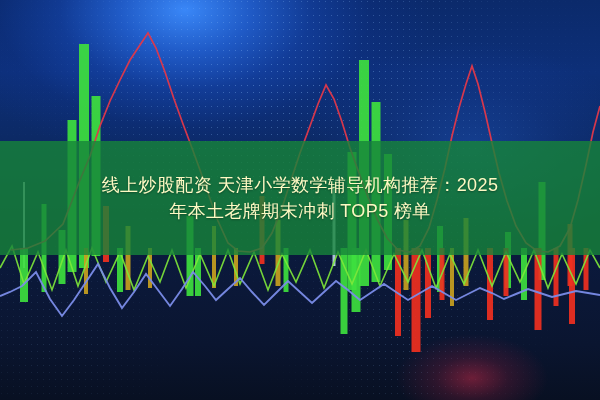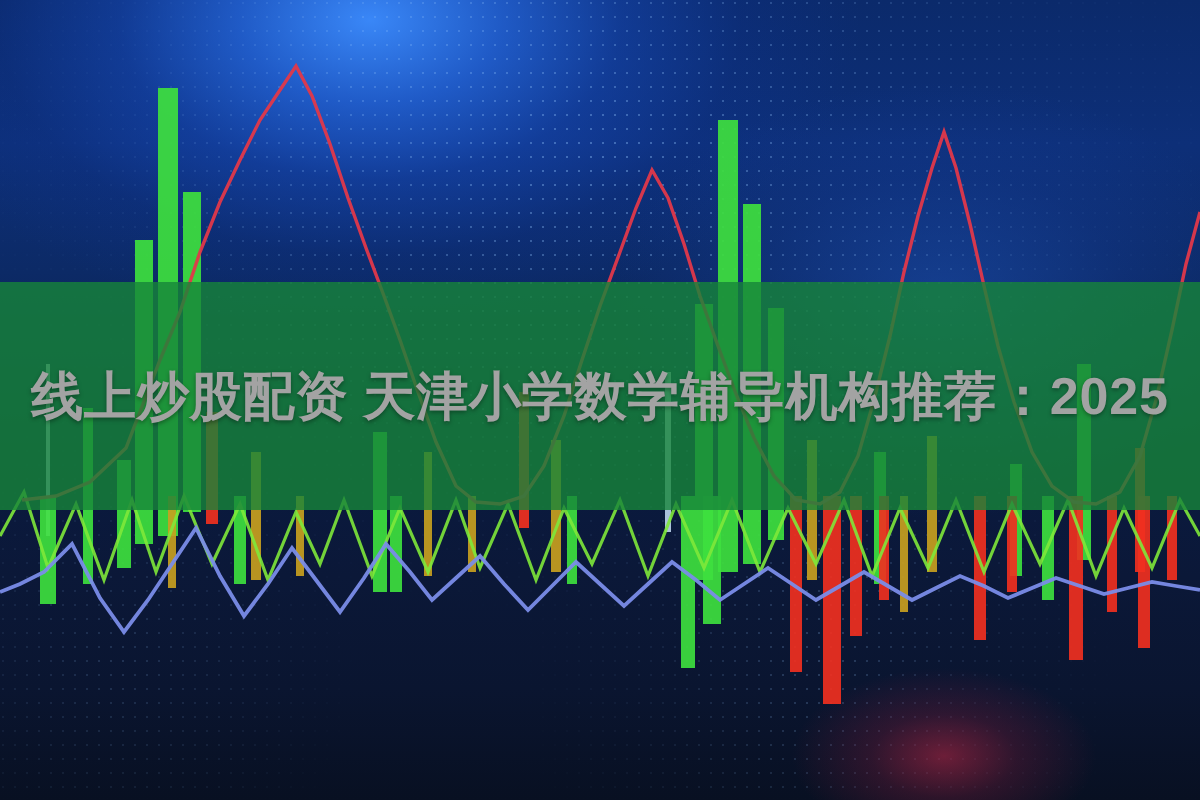--- a/index.html
+++ b/index.html
@@ -88,23 +88,23 @@
     right: 0;
     top: 141px;
     height: 114px;
     background: rgba(23,132,58,0.80);
     display: flex;
     flex-direction: column;
     align-items: center;
     justify-content: center;
   }
   .headline-line {
-    color: #a3a3a3;
-    font-size: 26px;
-    font-weight: bold;
+    color: #fef9c3;
+    font-size: 18px;
+    font-weight: normal;
     line-height: 1.47;
     letter-spacing: 0.4px;
     white-space: nowrap;
     text-shadow: 0 1px 2px rgba(0,0,0,0.35);
   }
 </style>
 </head>
 <body>
 
 <div id="stage">
@@ -162,15 +162,16 @@
         <rect x="234" y="248" width="4" height="38" fill="#c8a020" opacity="0.92"></rect>
         <rect x="283.5" y="248" width="5" height="44" fill="#3ee03e" opacity="0.92"></rect>
       </g>
     <polyline id="zigzag-green" fill="none" stroke-width="1.6" opacity="0.9" points="0,268 12,246 24,284 38,252 52,290 66,250 78,286 92,248 106,282 120,252 134,290 148,256 160,282 172,250 186,288 200,254 214,286 228,250 240,284 254,252 268,290 282,254 296,282 310,250 324,288 338,252 352,284 366,250 380,286 394,254 408,282 422,250 436,288 450,254 464,284 478,250 492,286 506,252 520,282 534,250 548,288 562,254 576,284 590,250 600,268" stroke="#7ee83a"></polyline>
     <polyline id="trend-0" fill="none" stroke-width="1.7" opacity="0.95" points="11,250 28,248 45,241 63,224 80,180 90,156 100,126 110,101 120,80 130,60 140,45 148,33 156,48 165,72 174,99 183,124 192,148 200,170 209,196 218,221 228,243 238,251 250,252 262,248 272,233 282,208 291,180 300,153 310,126 318,104 326,85 334,99 342,122 350,148 359,173 368,197 377,219 387,238 398,250 410,252 420,246 429,228 437,200 445,168 452,136 459,108 466,84 472,66 478,84 485,112 492,143 499,173 507,201 516,226 526,243 537,251 548,252 560,246 570,228 578,200 586,165 593,132 600,106" stroke="#e0384a"></polyline>
     <polyline id="trend-1" fill="none" stroke-width="1.9" opacity="0.95" points="0,296 10,292 22,286 36,272 50,299 62,316 74,300 86,282 98,264 110,288 122,308 134,292 146,274 158,290 170,306 182,289 193,272 205,286 216,300 228,289 240,278 252,292 264,305 276,293 288,281 300,292 312,303 324,292 336,281 348,290 360,300 372,292 384,284 396,292 408,300 420,293 432,286 444,293 456,300 468,294 480,288 492,293 504,299 516,294 528,289 540,293 552,297 564,294 576,291 588,293 600,295" stroke="#7a8ce8"></polyline>
   </svg>
 
   <div id="headline-band">
     <div class="headline-line">线上炒股配资 天津小学数学辅导机构推荐：2025</div>
+    <div class="headline-line">年本土老牌期末冲刺 TOP5 榜单</div>
   </div>
 
 </div>
 
 </body></html>

